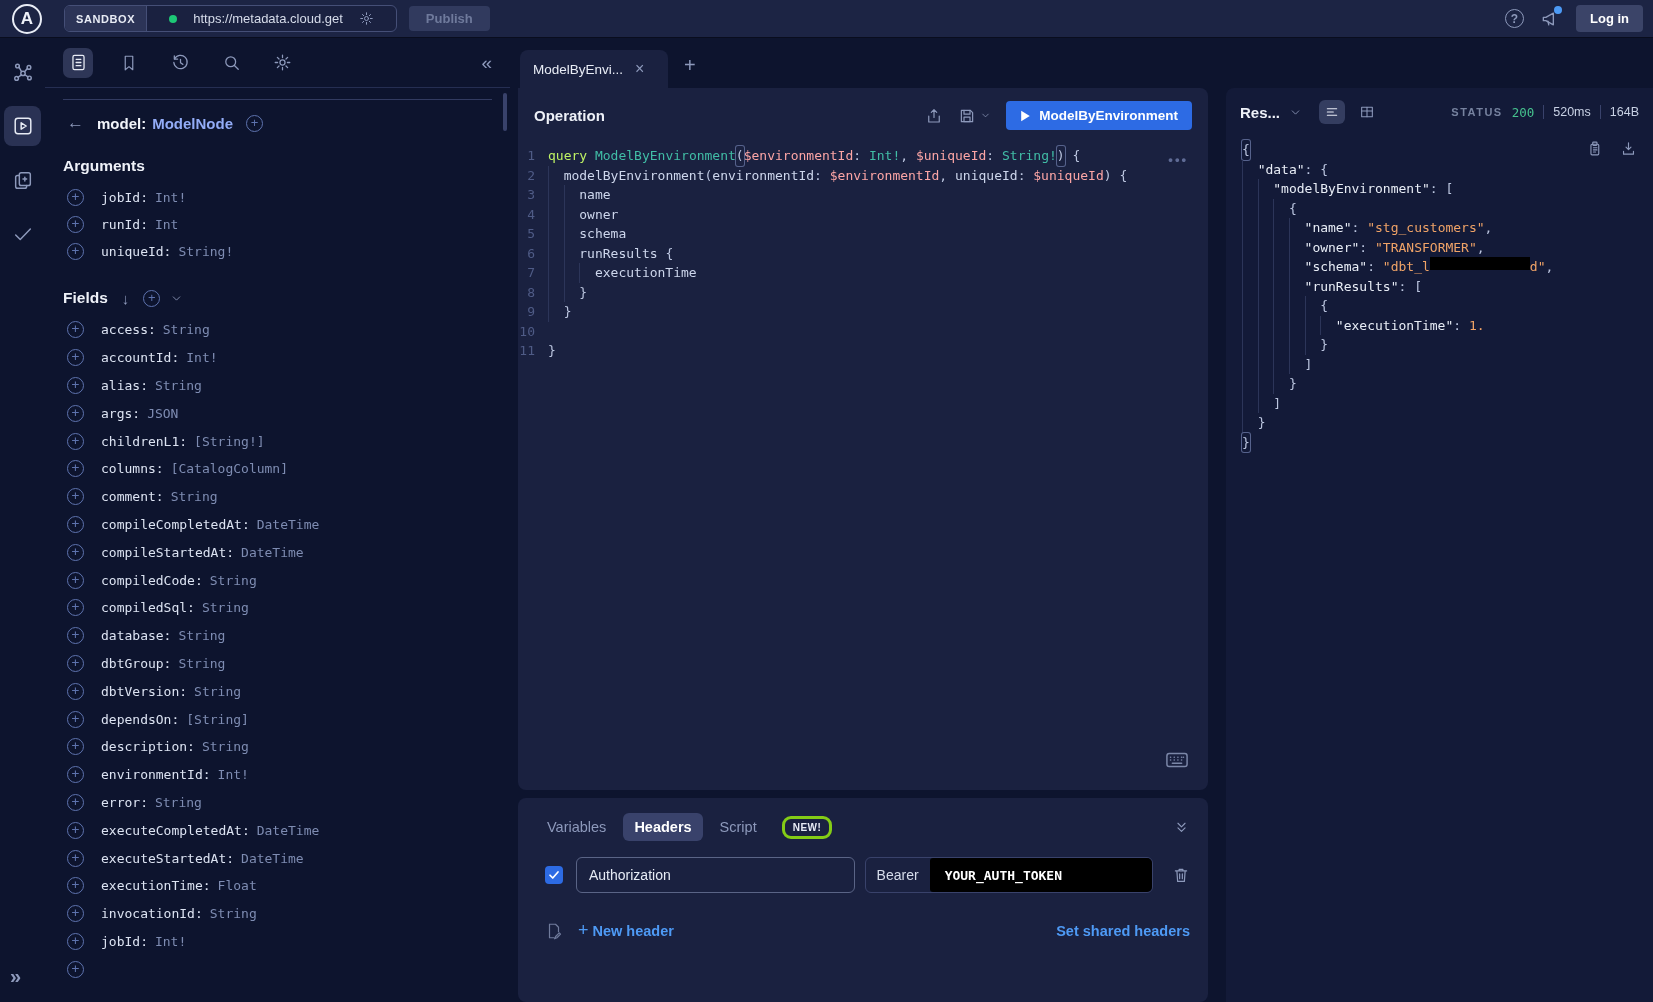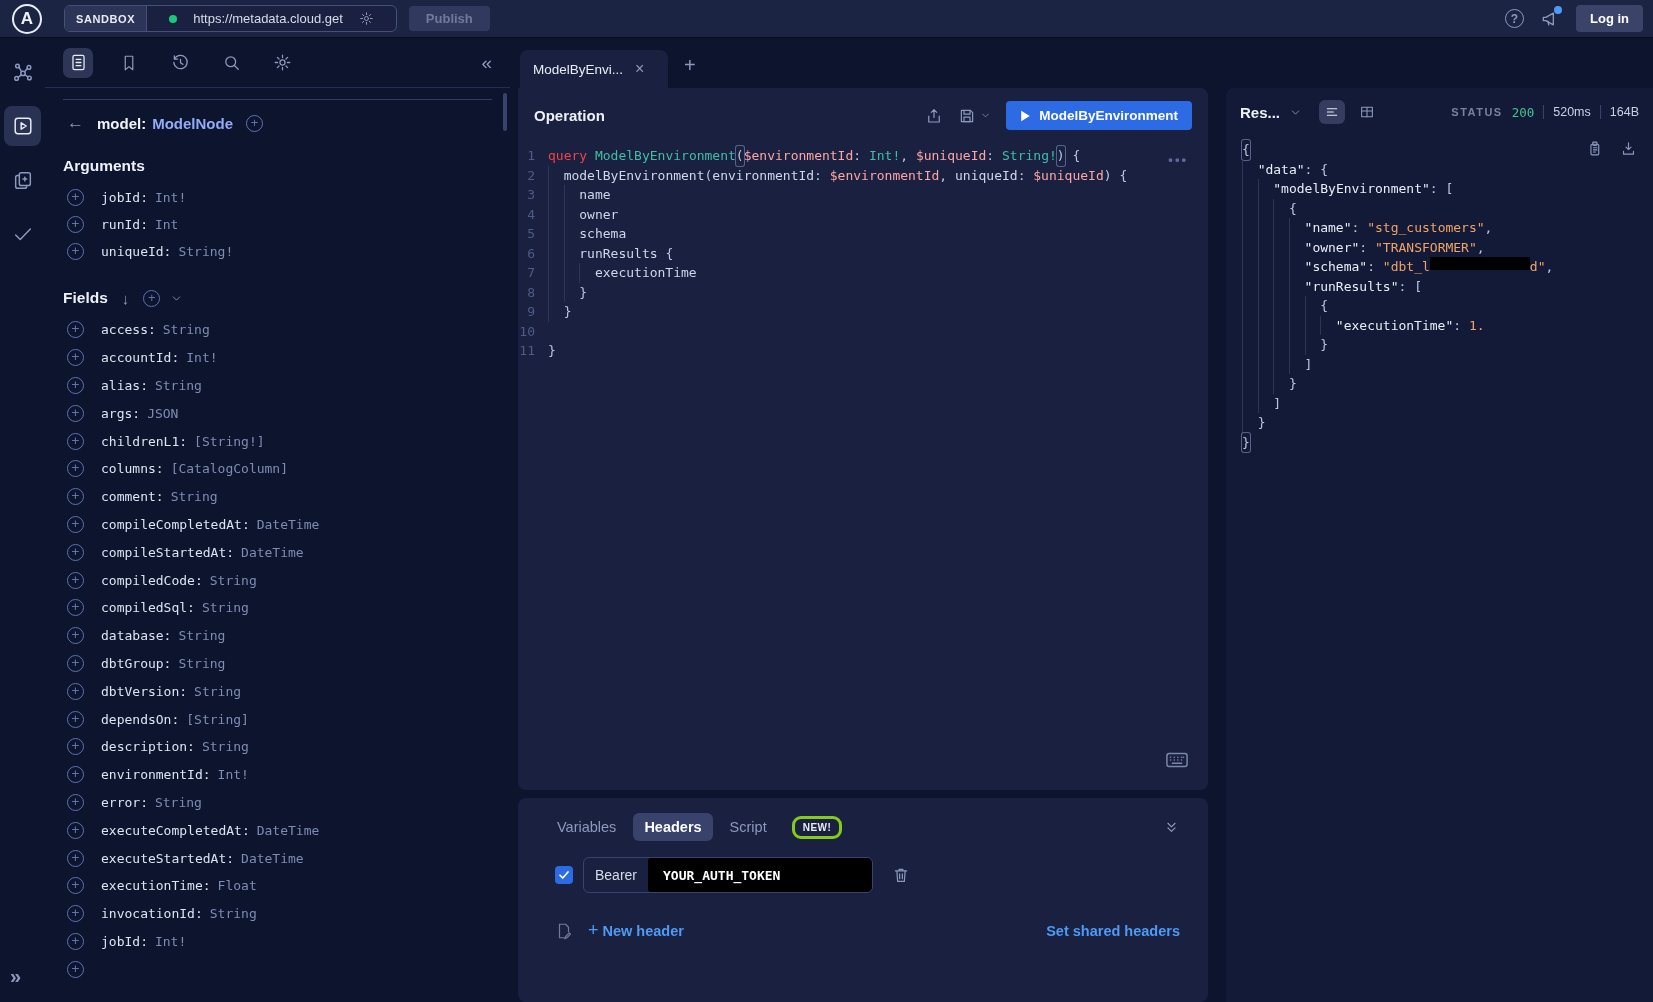--- a/index.html
+++ b/index.html
@@ -76,36 +76,36 @@
   .op-title { font-size:15px; font-weight:bold; }
   .op-actions { margin-left:auto; display:flex; align-items:center; gap:15px; }
   .save-wrap { display:flex; align-items:center; gap:4px; }
   .btn-run { display:flex; align-items:center; gap:8px; background:#2d6be4; color:#fff; border:none;
     border-radius:4px; font-size:13.5px; font-weight:bold; padding:7px 14px; }
   .editor { position:relative; font-family:"DejaVu Sans Mono", monospace; font-size:13px; line-height:19.5px; padding-top:8px; }
   .cl { display:flex; }
   .ln { width:30px; flex:none; text-align:right; color:#4f5b86; padding-right:13px; }
   .ctext { white-space:pre; display:flex; }
   .guide { display:inline-block; width:2ch; border-left:1px solid #2c3559; flex:none; }
-  .tk-keyword { color:#ef4444; }
+  .tk-keyword { color:#bef264; }
   .tk-operation { color:#41bda6; }
   .tk-variable { color:#fca5a5; }
   .tk-type { color:#41bda6; }
   .tk-punct { color:#bcc6e0; }
   .tk-field { color:#cdd6ec; }
   .tk-match { color:#bcc6e0; box-shadow:0 0 0 1px #56628c; border-radius:2px; }
   .tk-key { color:#e8edf6; }
   .tk-string { color:#f0a367; }
   .tk-number { color:#f0a367; }
   .tk-redacted { display:inline-block; width:100px; height:13px; background:#000; vertical-align:-1px; }
   .op-ellipsis { position:absolute; top:64px; right:20px; color:#5f6b95; font-size:13px; letter-spacing:2px; font-weight:bold; }
   .kbd-hint { position:absolute; bottom:22px; right:20px; opacity:.85; }
 
   
-  .req-card { position:absolute; left:8px; right:18px; top:760px; bottom:0; background:#1a2140; border-radius:8px; padding:0 28px; }
+  .req-card { position:absolute; left:8px; right:18px; top:760px; bottom:0; background:#1a2140; border-radius:8px; padding:0 18px; }
   .req-tabs { display:flex; align-items:center; padding-top:15px; gap:6px; }
   .rtab { color:#8d99bb; font-size:14.5px; padding:6px 11px; }
   .rtab.sel { background:#39426b; border-radius:6px; color:#fff; font-weight:bold; }
   .new-badge { border:3px solid #84cc16; border-radius:9px; color:#e8ecf5; font-size:10px; font-weight:bold;
     letter-spacing:.5px; padding:3px 8px; margin-left:8px; }
   .req-collapse { margin-left:auto; }
   .hdr-row { display:flex; align-items:center; margin-top:16px; padding-left:9px; }
   .chk { width:18px; height:18px; background:#2d6be4; border-radius:4px; display:flex; align-items:center; justify-content:center; flex:none; }
   .key-input { margin-left:13px; width:280px; height:36px; background:transparent; border:1px solid #5a6486;
     border-radius:6px; color:#e6ebf5; font-size:14px; padding:0 12px; font-family:"Liberation Sans",sans-serif; }
@@ -501,20 +501,21 @@
             <path d="M7 6l5 5 5-5M7 12.5l5 5 5-5"></path>
           </svg>
       </div>
     </div>
     <div class="hdr-row">
       <div class="chk">
         <svg width="12" height="12" viewBox="0 0 24 24">
             <path d="M4 12.5l5.5 5.5L20 6" stroke="#fff" stroke-width="3.4" fill="none" stroke-linecap="round" stroke-linejoin="round"></path>
           </svg>
       </div>
+      <input class="key-input" value="Authorization" style="">
       <div class="val-box">
         <span class="val-prefix">Bearer</span>
         <span class="tok-box">YOUR_AUTH_TOKEN</span>
       </div>
       <div class="trash-w">
         <svg class="ic" width="18" height="18" viewBox="0 0 24 24">
             <path d="M4.5 6.5h15M9.5 6.5V4.5h5v2M6.5 6.5l1 14h9l1-14"></path>
             <path d="M10.2 10.5v6.5M13.8 10.5v6.5"></path>
           </svg>
       </div>

